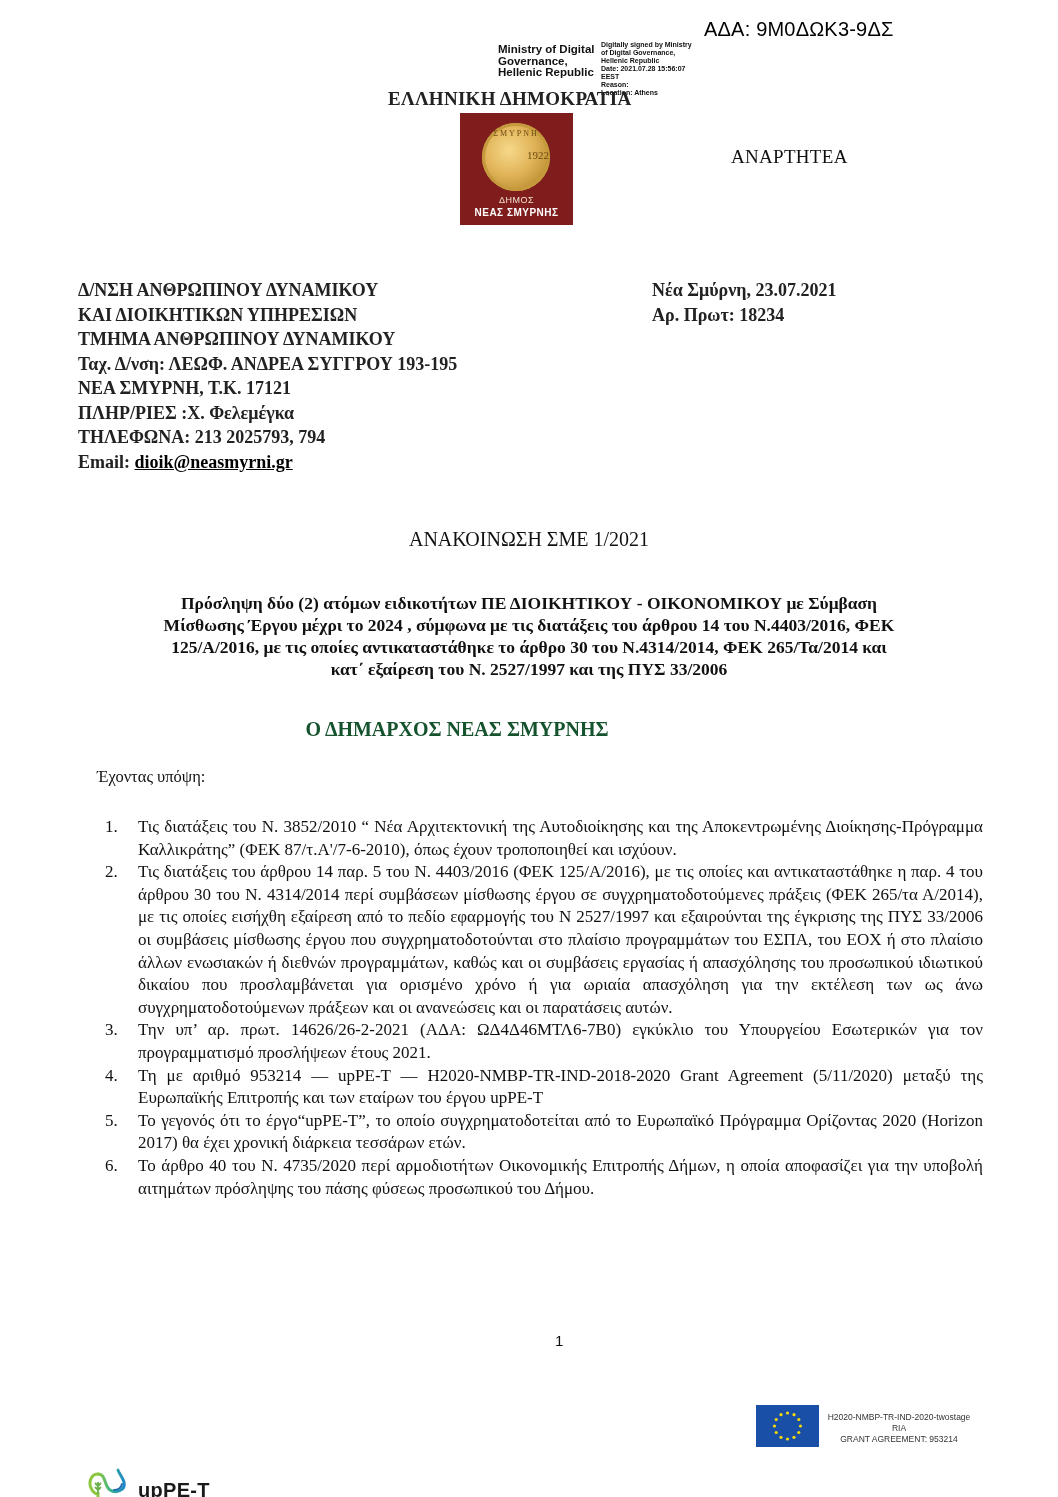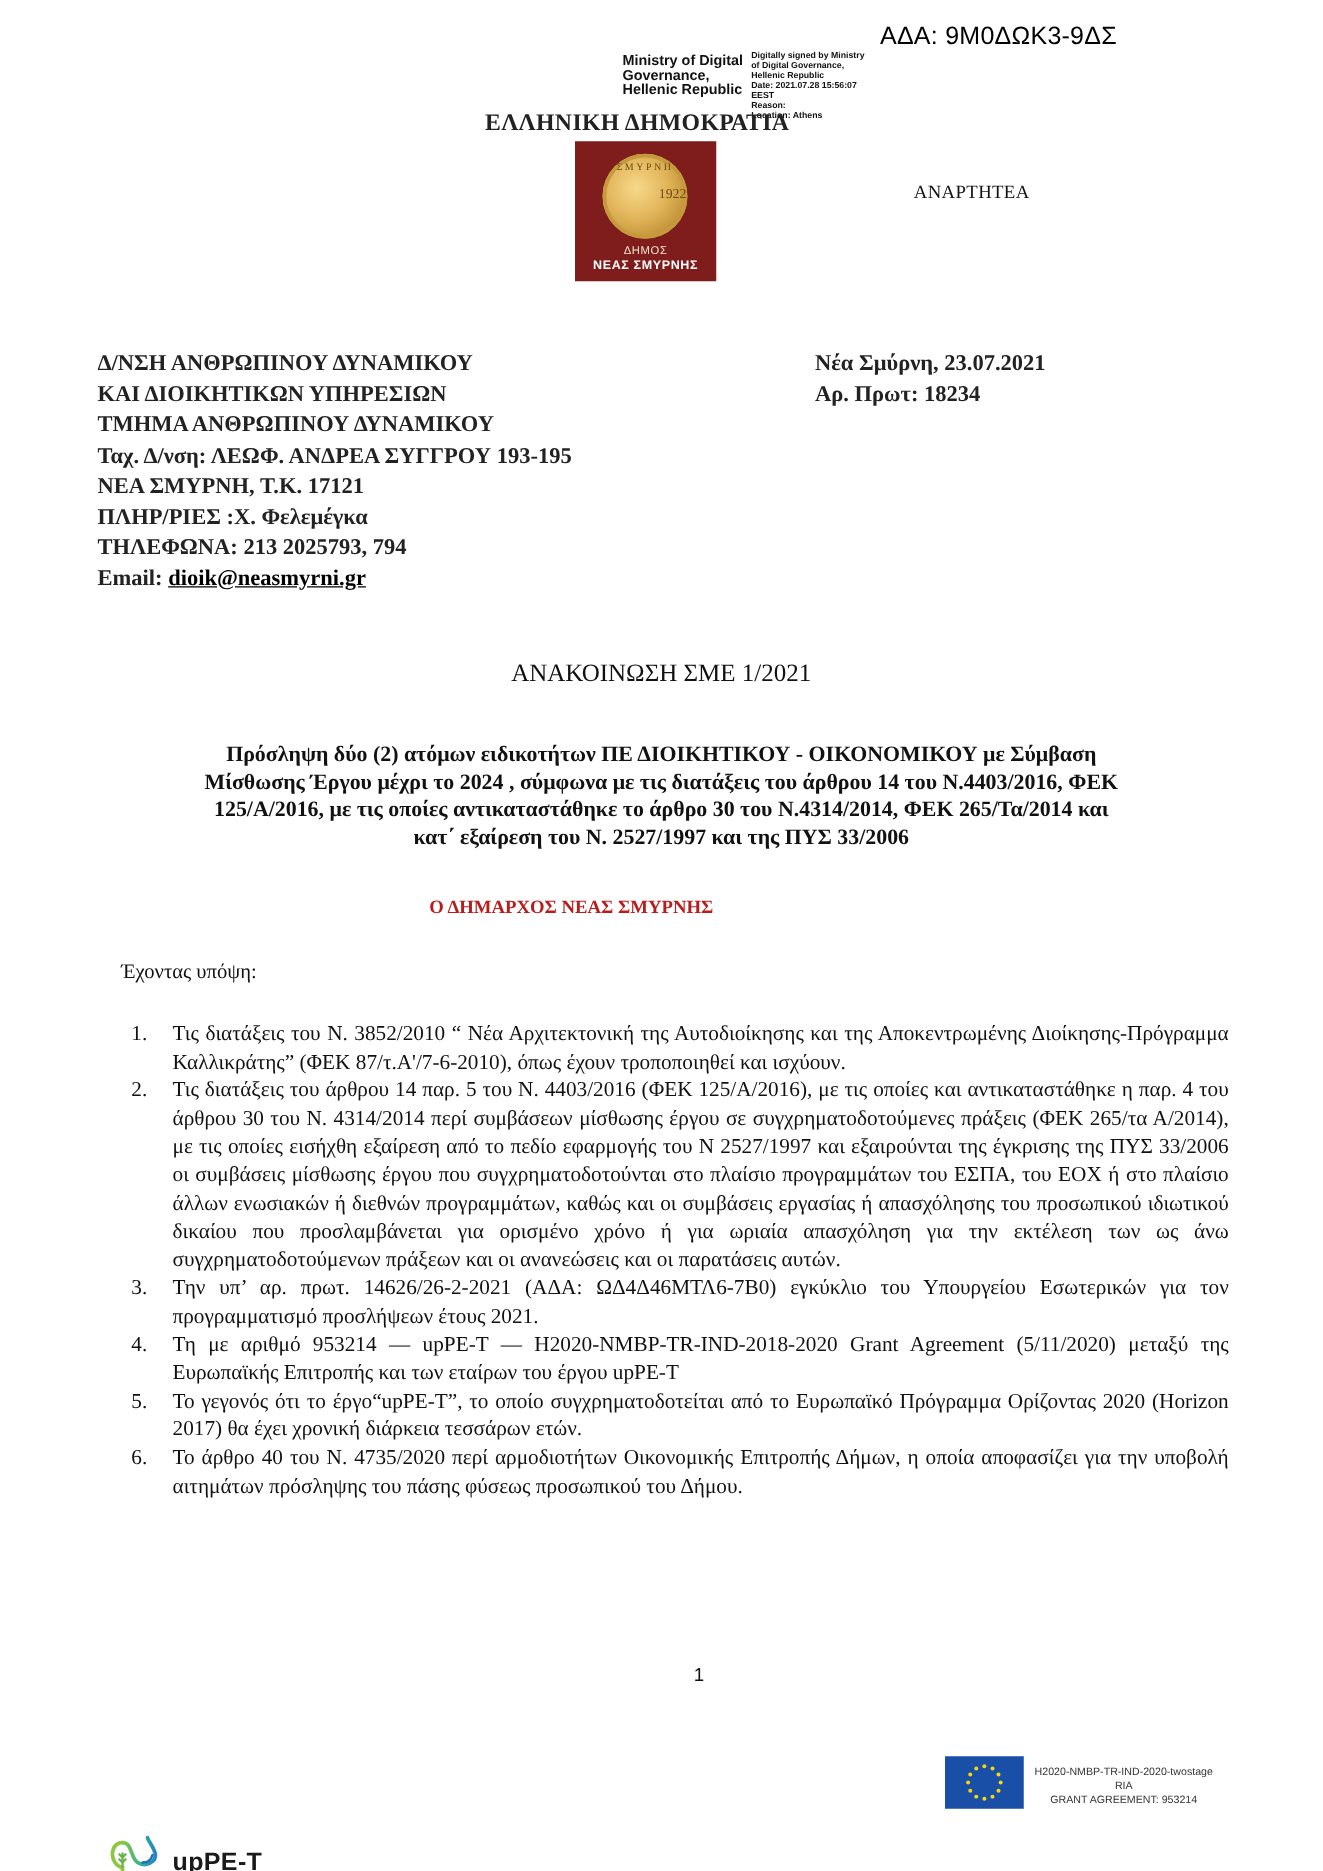--- a/index.html
+++ b/index.html
@@ -13,29 +13,29 @@
   .republic { left: 388px; top: 88px; font-size: 19px; font-weight: bold; letter-spacing: 0.3px; color: #222; }
   .logo { left: 460px; top: 113px; width: 113px; height: 112px; background: #7f1d1d; }
   .coin { position: absolute; left: 22px; top: 10px; width: 68px; height: 68px; border-radius: 50%;
           background: radial-gradient(circle at 40% 40%, #f6d98a 0%, #e0b257 45%, #b98a2e 80%, #8a6420 100%);
           box-shadow: inset 0 0 0 3px #c59a3c; }
   .coin-year { position: absolute; left: 0; right: 0; top: 26px; text-align: center; font-size: 11px; color: #6b4a12; font-family: "Liberation Serif", serif; padding-left: 44px; }
   .coin-top { position: absolute; left: 0; right: 0; top: 6px; text-align: center; font-size: 8px; color: #6b4a12; font-family: "Liberation Serif", serif; letter-spacing: 2px; }
   .logo-l1 { position: absolute; left: 0; right: 0; top: 82px; text-align: center; font-family: "Liberation Sans", sans-serif; font-size: 9px; color: #f3e4d0; letter-spacing: 0.5px; }
   .logo-l2 { position: absolute; left: 0; right: 0; top: 94px; text-align: center; font-family: "Liberation Sans", sans-serif; font-size: 10px; color: #ffffff; font-weight: bold; letter-spacing: 0.5px; }
 
-  .anartitea { left: 731px; top: 146px; font-size: 15px; color: #111; letter-spacing: 0.3px; }
+  .anartitea { left: 731px; top: 146px; font-size: 19px; color: #111; letter-spacing: 0.3px; }
 
   .dept { left: 78px; top: 278px; font-size: 18px; font-weight: bold; line-height: 24.5px; color: #222; }
   .dept a { color: #000000; text-decoration: underline; }
   .dateblock { left: 652px; top: 278px; font-size: 18px; font-weight: bold; line-height: 24.5px; color: #222; }
 
   .ann-title { left: 0; width: 1058px; top: 528px; text-align: center; font-size: 20px; color: #111; }
   .subject { left: 98px; width: 862px; top: 592px; text-align: center; font-size: 17.5px; font-weight: bold; line-height: 22px; color: #111; }
-  .mayor { left: 0; width: 914px; top: 718px; text-align: center; font-size: 15px; font-weight: bold; color: #b91c1c; }
+  .mayor { left: 0; width: 914px; top: 718px; text-align: center; font-size: 20px; font-weight: bold; color: #14532d; }
   .considering { left: 97px; top: 767px; font-size: 16.5px; color: #111; }
 
   .list { left: 105px; top: 816px; width: 878px; margin: 0; padding: 0; list-style: none; font-size: 17px; line-height: 22.6px; color: #111; }
   .list li { position: relative; padding-left: 33px; text-align: justify; }
   .list li .num { position: absolute; left: 0; top: 0; }
 
   .page-num { left: 555px; top: 1332px; font-family: "Liberation Sans", sans-serif; font-size: 15px; color: #111; }
 
   .uppet { left: 86px; top: 1468px; display: flex; align-items: flex-end; gap: 8px; }
   .uppet-text { font-family: "Liberation Sans", sans-serif; font-size: 20px; font-weight: bold; color: #1a1a1a; letter-spacing: 0.3px; }

